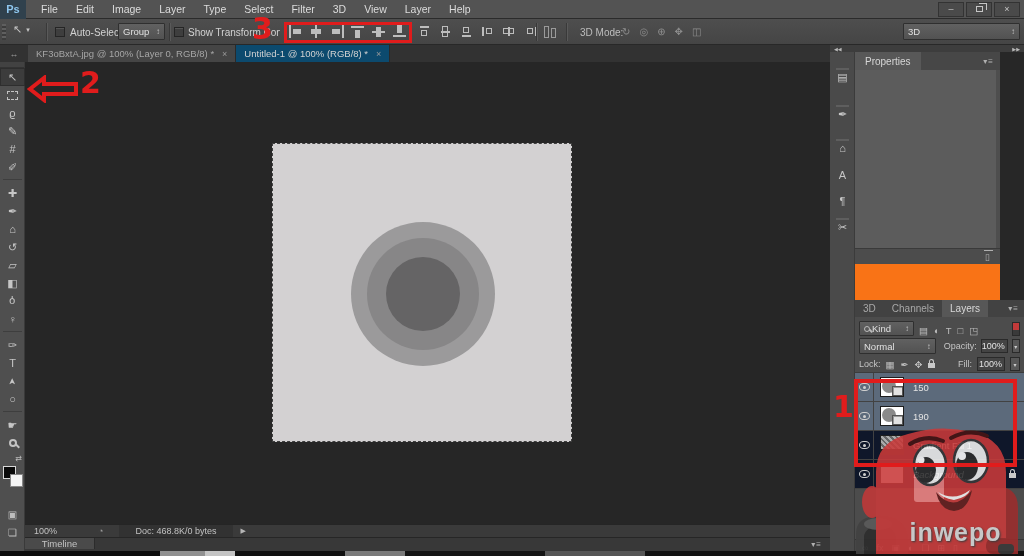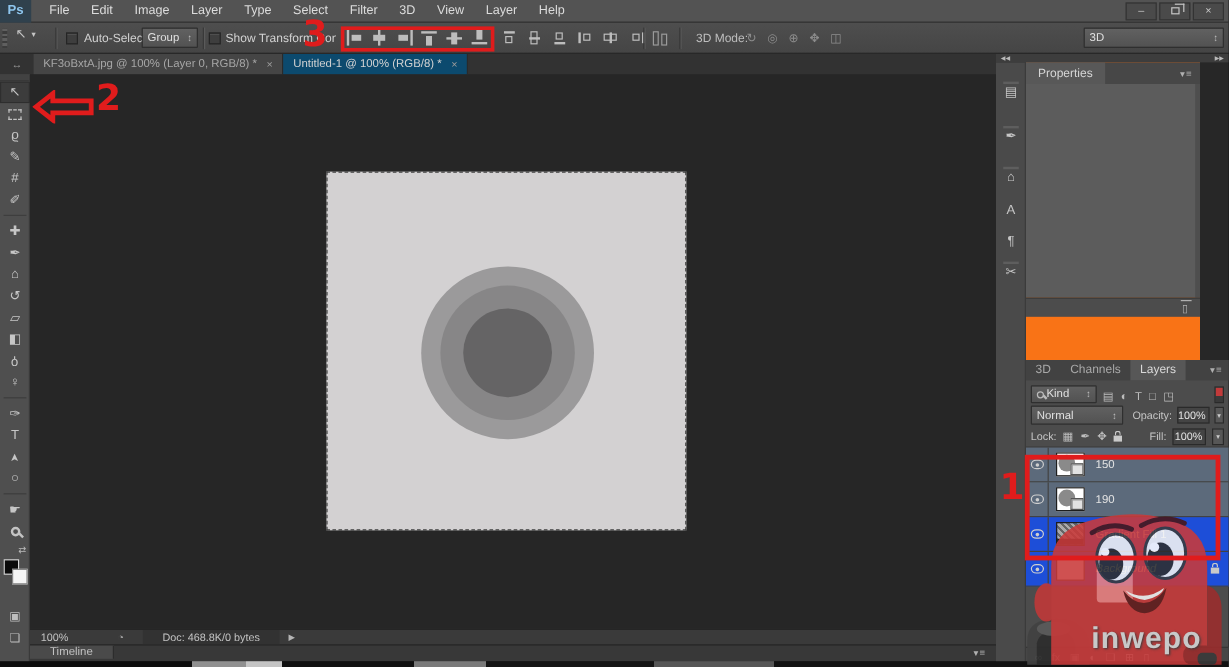--- a/index.html
+++ b/index.html
@@ -125,21 +125,21 @@
   .lp-blend{height:20px;display:flex;align-items:center;padding:0 4px;gap:4px}
   .blend-combo{width:95px;height:16px;font-size:9.5px}
   .small-label{font-size:9px;color:#c5c5c5}
   .valbox{background:#444;border:1px solid #2a2a2a;height:14px;width:28px;color:#e2e2e2;font-size:9px;display:flex;align-items:center;justify-content:flex-end;padding-right:2px}
   .dropbtn{width:10px;height:14px;background:#575757;border:1px solid #2a2a2a;display:flex;align-items:center;justify-content:center;font-size:6px;color:#ccc}
   .lp-lock{height:17px;display:flex;align-items:center;padding:0 4px;gap:5px;border-bottom:1px solid #3c3c3c}
   .lock-icons{display:flex;gap:6px;align-items:center;color:#bdbdbd;font-size:9.5px}
   .padlock-i{width:7px;height:5px;background:#c9c9c9;position:relative;display:inline-block;margin-top:3px}
   .padlock-i::before{content:"";position:absolute;left:1px;top:-4px;width:3px;height:3px;border:1px solid #c9c9c9;border-bottom:none;border-radius:3px 3px 0 0}
   .lrows{flex:none}
-  .lrow{height:29px;display:flex;align-items:center;border-bottom:1px solid #424242;background:#1d4ed8;padding-right:4px}
+  .lrow{height:29px;display:flex;align-items:center;border-bottom:1px solid #424242;background:#0f172a;padding-right:4px}
   .lrow.selected{background:var(--selection-row)}
   .eyebox{width:19px;align-self:stretch;border-right:1px solid #424242;display:flex;align-items:center;justify-content:center;flex:none}
   .eye{width:11px;height:8px;border:1px solid #cfcfcf;border-radius:50% / 60%;position:relative}
   .eye::after{content:"";position:absolute;left:3px;top:2px;width:3px;height:3px;background:#cfcfcf;border-radius:50%}
   .thumb{width:24px;height:20px;background:#fff;border:1px solid #1e1e1e;margin-left:6px;position:relative;flex:none}
   .t-circle::before{content:"";position:absolute;left:1px;top:1px;width:14px;height:14px;border-radius:50%;background:#8a8a8a}
   .t-circle::after{content:"";position:absolute;right:0;bottom:0;width:9px;height:8px;background:#e2e2e2;border:1px solid #555;box-shadow:inset 1px 1px 0 #999}
   .t-gradient{background:repeating-linear-gradient(45deg,#aaa 0 2px,#666 2px 4px);box-shadow:inset 0 -5px 0 #1d1d1d}
   .t-white{background:#fbfbfb}
   .lname{margin-left:9px;font-size:9.5px;color:#e3e3e3;white-space:nowrap}

